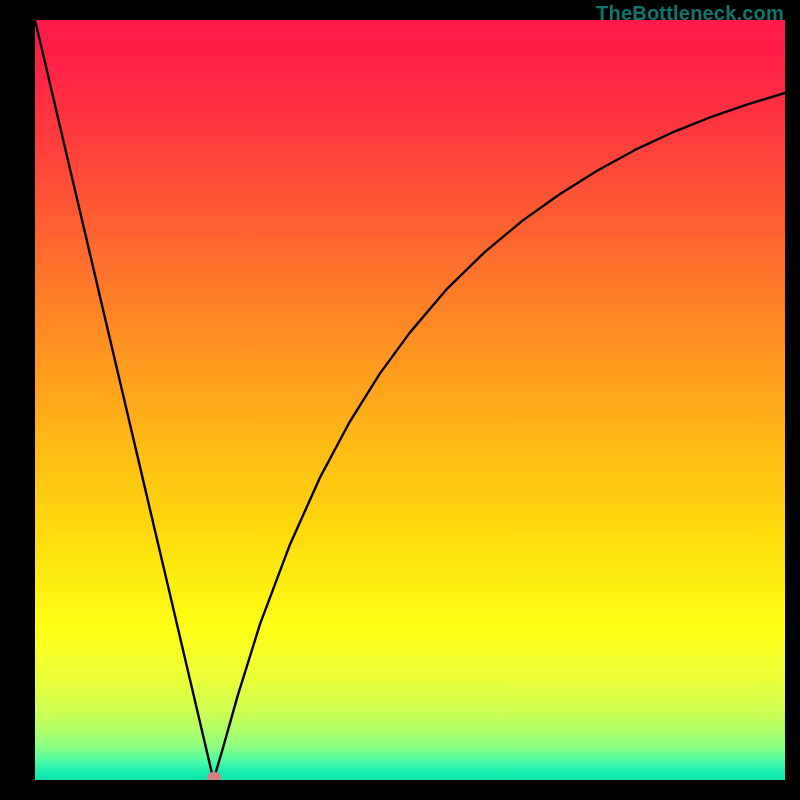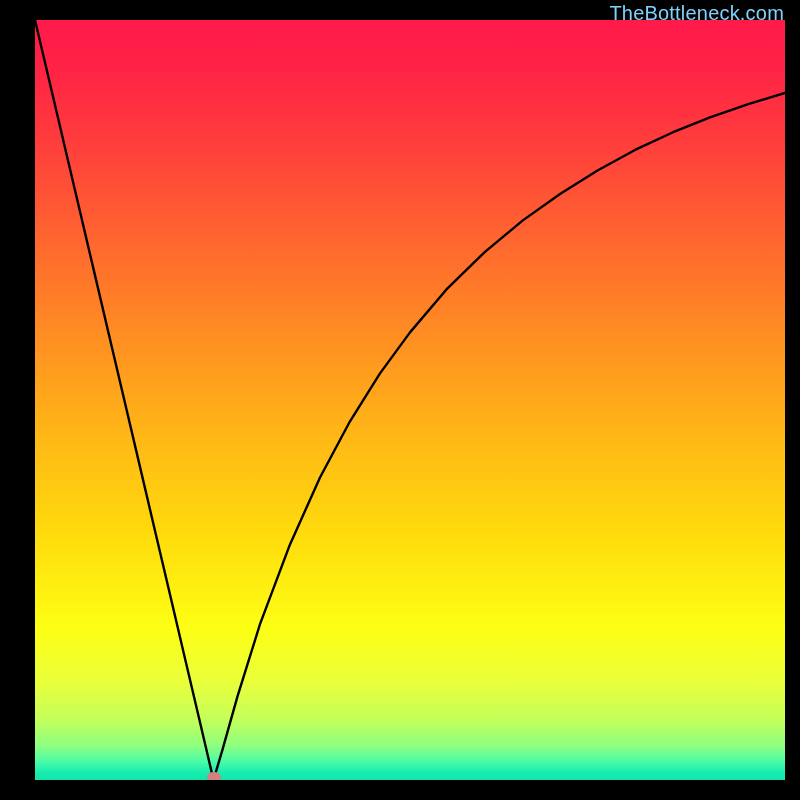--- a/index.html
+++ b/index.html
@@ -26,23 +26,23 @@
     overflow: hidden;
   }
   .gradient-bg {
     position: absolute;
     inset: 0;
   }
   .watermark {
     position: absolute;
     top: 2px;
     right: 16px;
-    color: #7dd3fc;
+    color: #0f766e;
     font-size: 20px;
-    font-weight: 400;
+    font-weight: 700;
     letter-spacing: 0.2px;
   }
   .curve-svg {
     position: absolute;
     inset: 0;
   }
   .marker {
     position: absolute;
     width: 14px;
     height: 10px;

